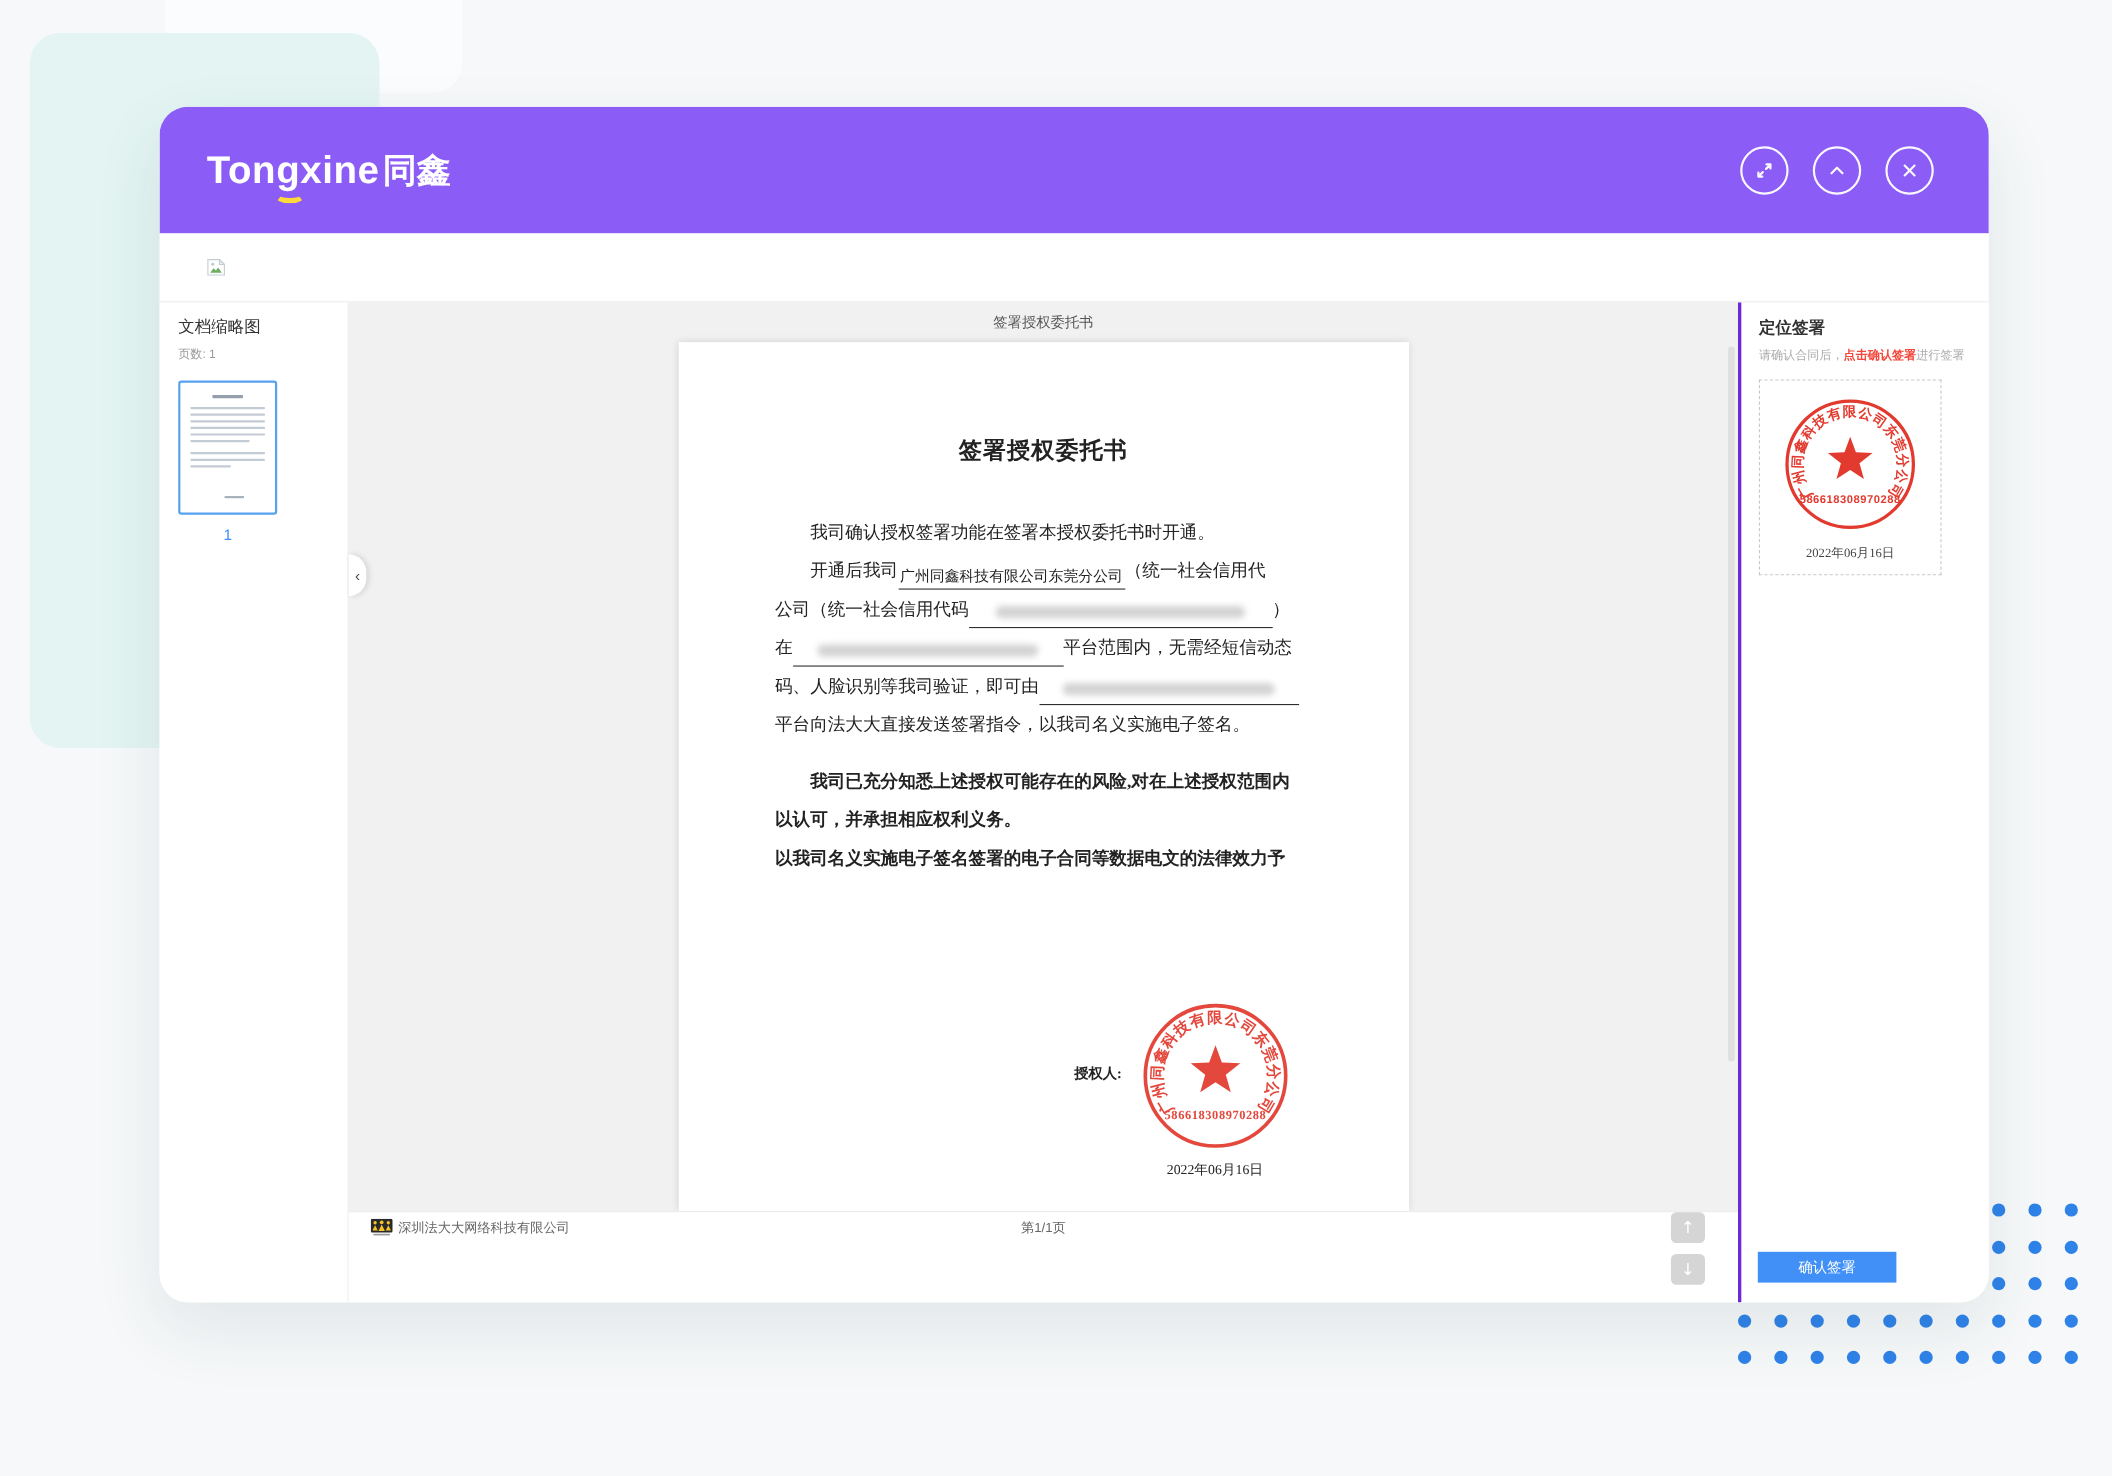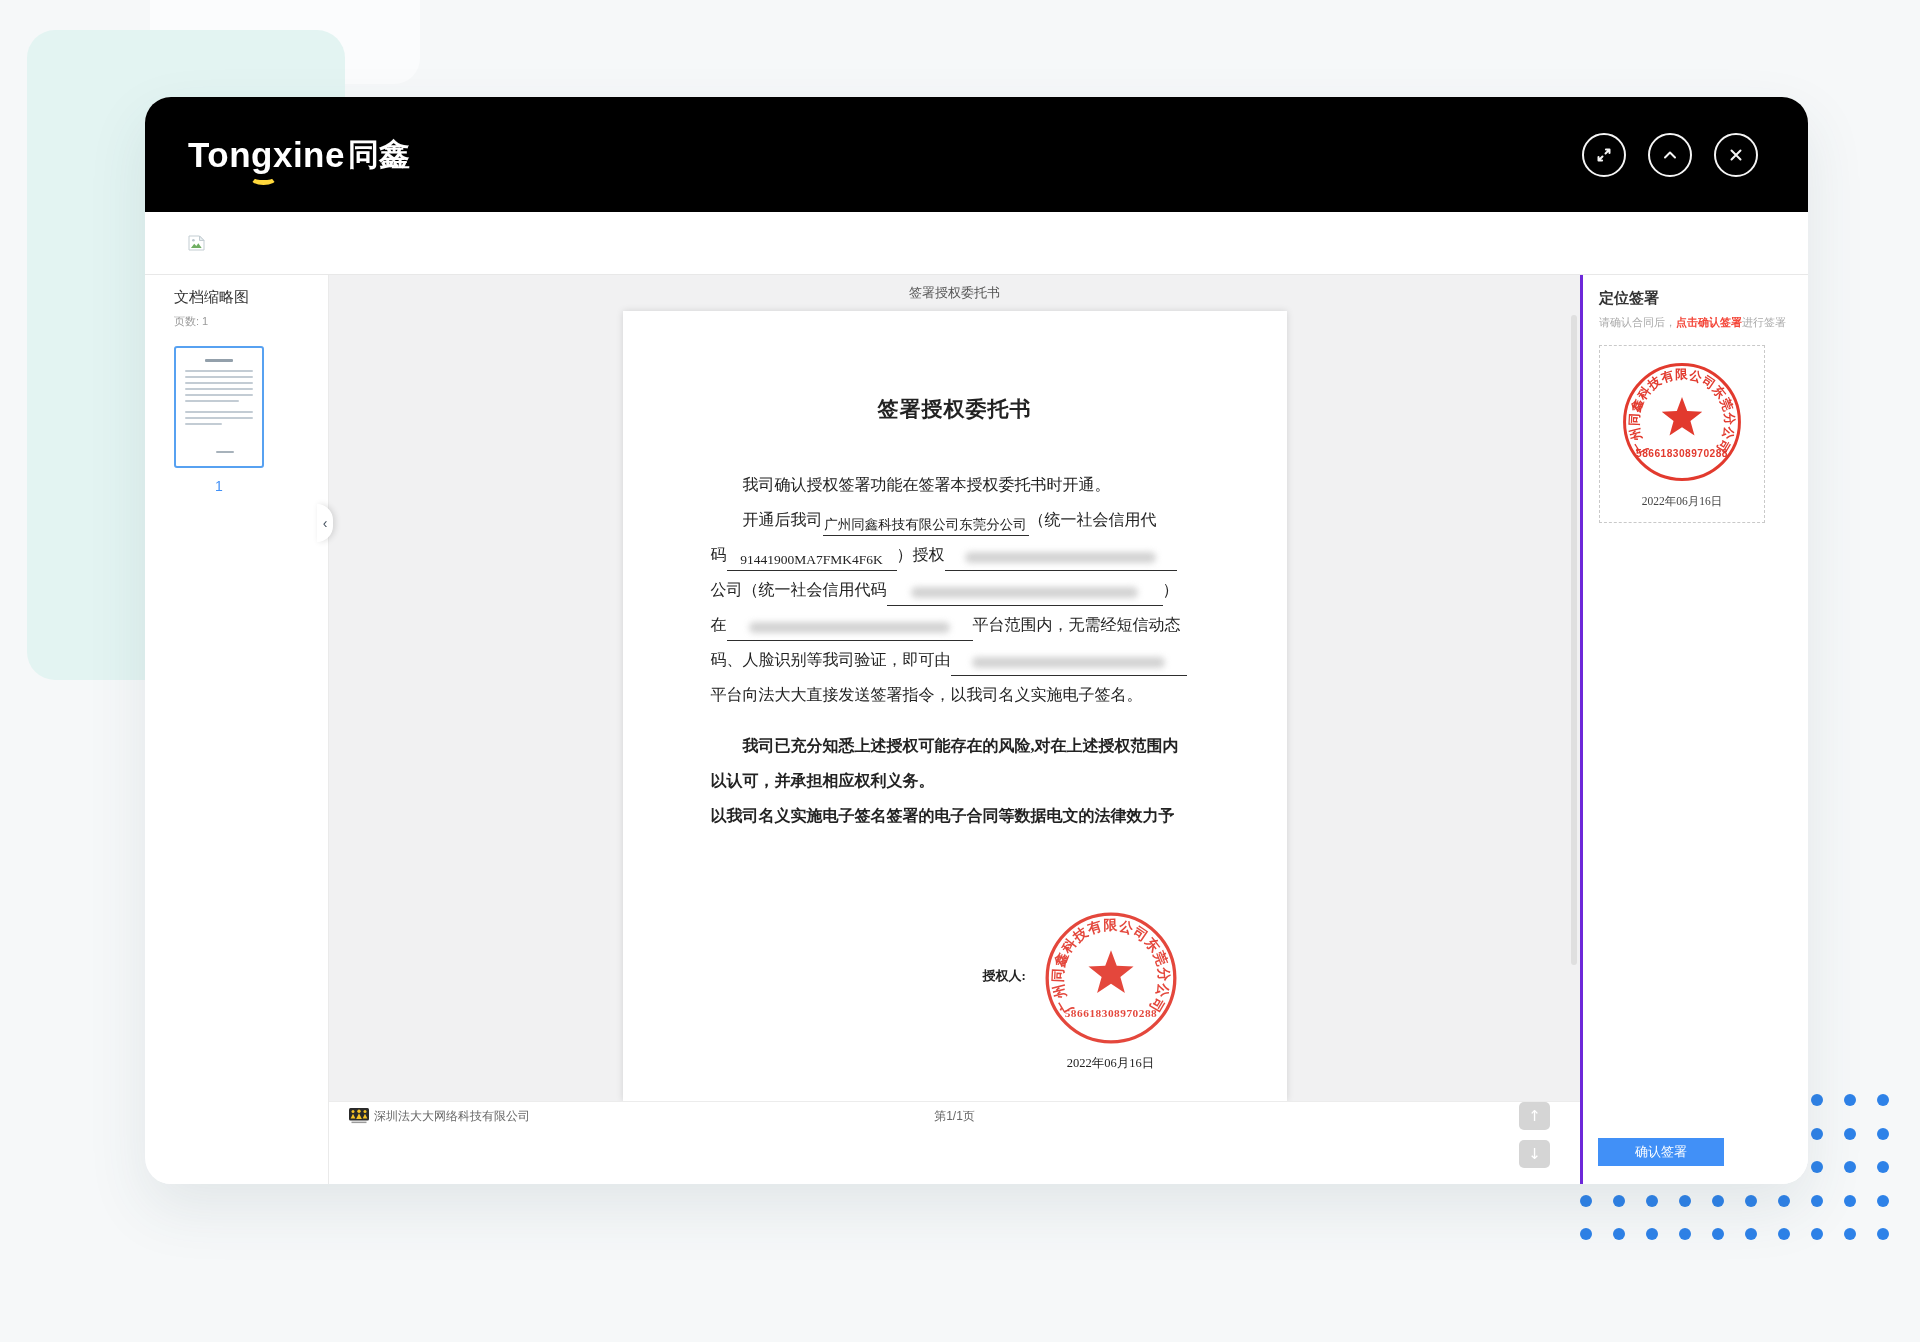--- a/index.html
+++ b/index.html
@@ -10,33 +10,33 @@
   
   .deco-ghost{position:absolute;left:150px;top:-46px;width:270px;height:130px;background:#fbfcfd;border-radius:26px;}
   .deco-mint{position:absolute;left:27px;top:30px;width:318px;height:650px;background:#e3f4f2;border-radius:28px;}
   .deco-dots{position:absolute;left:1580px;top:1094px;width:340px;height:180px;}
   .deco-dots i{position:absolute;width:12px;height:12px;border-radius:50%;}
 
   
   .modal{position:absolute;left:145px;top:97px;width:1663px;height:1087px;background:#fff;
          border-radius:26px;box-shadow:0 24px 60px rgba(50,80,90,.10);overflow:hidden;}
 
-  .modal-header{height:115px;background:#000000;display:flex;align-items:center;padding:0 50px 0 43px;box-sizing:border-box;}
+  .modal-header{height:115px;background:#8b5cf6;display:flex;align-items:center;padding:0 50px 0 43px;box-sizing:border-box;}
   .logo{position:relative;display:flex;align-items:center;color:#fff;}
   .logo-en{font-size:35px;font-weight:bold;letter-spacing:.5px;}
   .logo-cn{font-size:31px;font-weight:bold;margin-left:3px;}
   .smile{position:absolute;left:62px;bottom:-9px;width:27px;height:14px;box-sizing:border-box;
          border:4px solid transparent;border-bottom:5px solid #ffd83c;border-radius:50%;}
   .header-icons{margin-left:auto;display:flex;gap:22px;}
   .hicon{width:40px;height:40px;border:2px solid #fff;border-radius:50%;display:flex;align-items:center;justify-content:center;cursor:pointer;opacity:.96;}
   .hicon svg{stroke:#fff;stroke-width:2;fill:none;stroke-linecap:round;stroke-linejoin:round;}
 
   .modal-toolbar{height:63px;border-bottom:1px solid #e8e8e8;display:flex;align-items:center;padding-left:43px;box-sizing:border-box;}
 
-  .modal-main{display:flex;height:909px;margin-left:12px;}
+  .modal-main{display:flex;height:909px;}
 
   
   .left-panel{width:172px;border-right:1px solid #eaeaea;box-sizing:border-box;padding:13px 0 0 17px;background:#fff;}
   .lp-title{font-size:15px;color:#333;}
   .lp-count{font-size:11px;color:#9a9a9a;margin-top:7px;}
   .thumb{margin-top:17px;width:90px;height:122px;border:2px solid #57a1f1;border-radius:3px;background:#fff;
          box-sizing:border-box;padding:11px 9px 0;cursor:pointer;position:relative;}
   .tl{height:2px;background:#c3ccd4;margin-top:4px;border-radius:1px;}
   .tl-title{width:42%;margin:0 auto;background:#93a0ab;height:2.5px;}
   .tl-sig{width:26%;margin-left:46%;background:#a7b2bb;}
@@ -204,21 +204,20 @@
       <div class="center-col">
         <div class="doc-titlebar">签署授权委托书</div>
 
         <div class="doc-scroll">
           <div class="page">
             <div class="doc-title">签署授权委托书</div>
             <div class="doc-body">
                 <div class="para" style="margin-top: 0px;">
                   <div class="doc-line indent"><span>我司确认授权签署功能在签署本授权委托书时开通。</span></div>
                   <div class="doc-line indent"><span>开通后我司</span><span class="fill" style="width: 206px;"><span class="fill-text">广州同鑫科技有限公司东莞分公司</span></span><span>（统一社会信用代</span></div>
-                  <div class="doc-line"><span>码</span><span class="fill" style="width: 170px;"><span class="fill-text">91441900MA7FMK4F6K</span></span><span>）授权</span><span class="fill" style="width: 232px;"><span class="blur-bar"></span></span></div>
                   <div class="doc-line"><span>公司（统一社会信用代码</span><span class="fill" style="width: 276px;"><span class="blur-bar"></span></span><span>）</span></div>
                   <div class="doc-line"><span>在</span><span class="fill" style="width: 246px;"><span class="blur-bar"></span></span><span>平台范围内，无需经短信动态</span></div>
                   <div class="doc-line"><span>码、人脸识别等我司验证，即可由</span><span class="fill" style="width: 236px;"><span class="blur-bar"></span></span></div>
                   <div class="doc-line"><span>平台向法大大直接发送签署指令，以我司名义实施电子签名。</span></div>
                 </div>
                 <div class="para bold" style="margin-top: 16px;">
                   <div class="doc-line indent"><span>我司已充分知悉上述授权可能存在的风险,对在上述授权范围内</span></div>
                   <div class="doc-line"><span>以认可，并承担相应权利义务。</span></div>
                   <div class="doc-line"><span>以我司名义实施电子签名签署的电子合同等数据电文的法律效力予</span></div>
                 </div>

